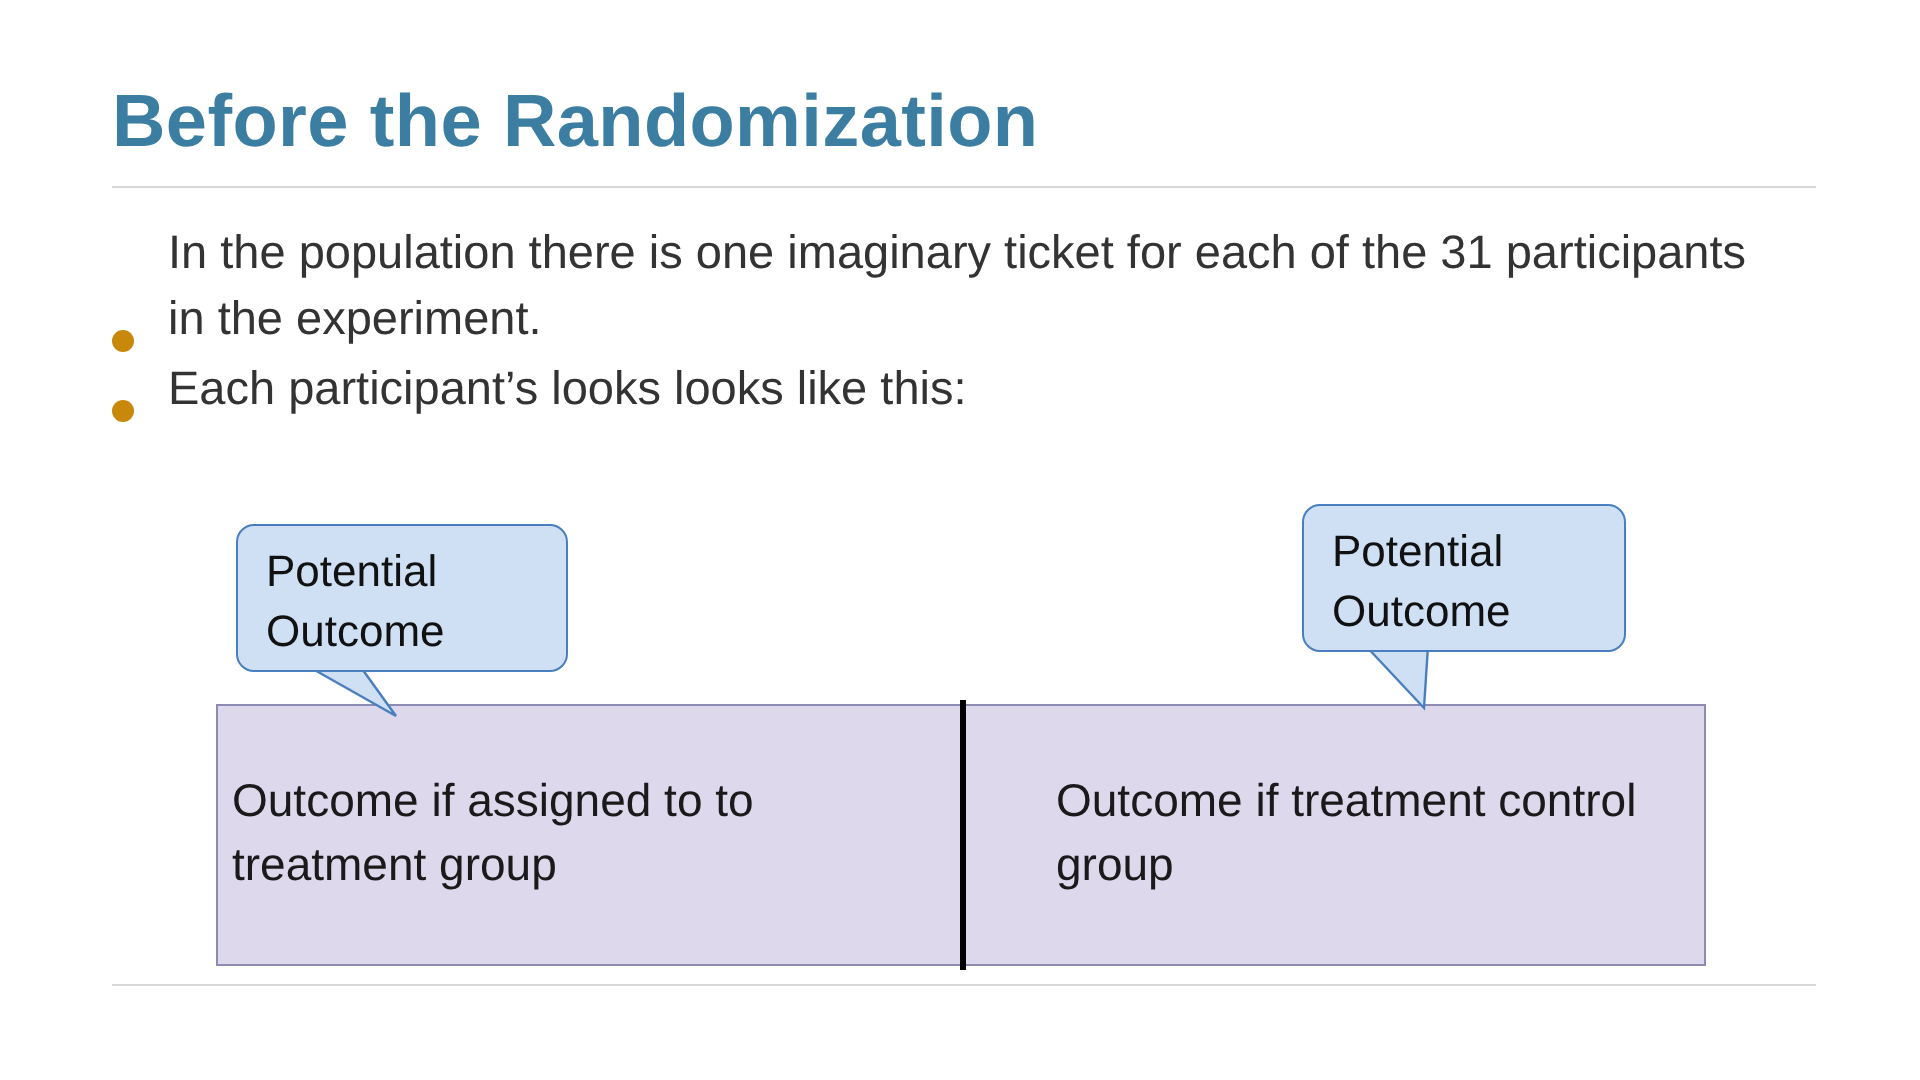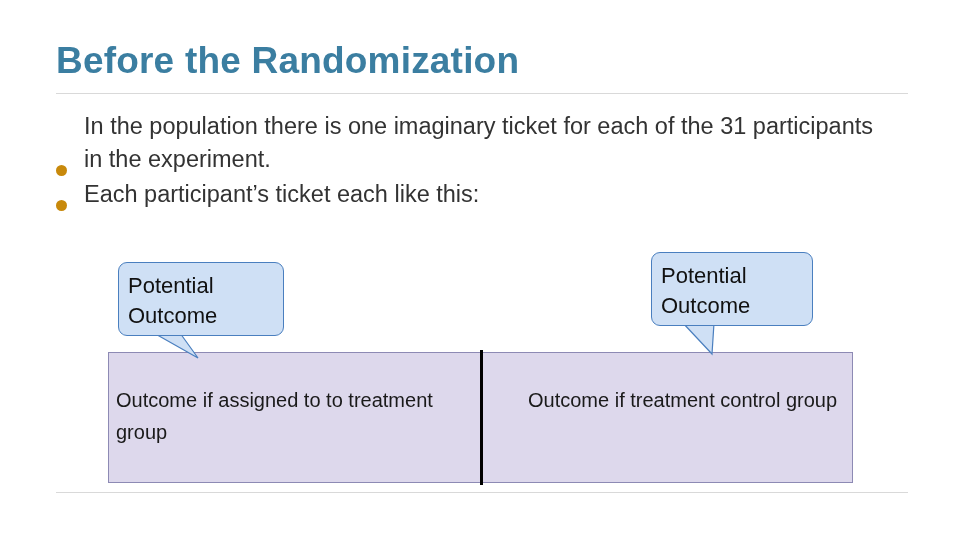--- a/index.html
+++ b/index.html
@@ -86,21 +86,21 @@
   .ticket-divider {
     position: absolute;
     left: 480px;
     top: 350px;
     width: 3px;
     height: 135px;
     background: #000000;
   }
   .ticket-cell {
     position: absolute;
-    font-size: 20px;
+    font-size: 23px;
     line-height: 32px;
     color: #1a1a1a;
   }
   .ticket-left {
     left: 116px;
     top: 384px;
     width: 350px;
   }
   .ticket-right {
     left: 528px;
@@ -111,21 +111,21 @@
   
   .callout {
     position: absolute;
     background: #cfe0f5;
     border: 1px solid #4a7fbf;
     border-radius: 9px;
     box-sizing: border-box;
     font-size: 22px;
     line-height: 30px;
     color: #111111;
-    padding: 8px 12px 8px 9px;
+    padding: 8px 12px 8px 14px;
   }
   .callout-left {
     left: 118px;
     top: 262px;
     width: 166px;
     height: 74px;
   }
   .callout-right {
     left: 651px;
     top: 252px;
@@ -145,21 +145,21 @@
   <div class="slide-title">Before the Randomization</div>
   <div class="title-rule"></div>
 
   <div class="bullets">
     <div class="bullet-row">
       <span class="bullet-dot"></span>
       <span class="bullet-text">In the population there is one imaginary ticket for each of the 31 participants in the experiment.</span>
     </div>
     <div class="bullet-row">
       <span class="bullet-dot"></span>
-      <span class="bullet-text">Each participant’s ticket each like this:</span>
+      <span class="bullet-text">Each participant’s looks looks like this:</span>
     </div>
   </div>
 
   <div class="ticket"></div>
   <div class="ticket-divider"></div>
 
   <div class="ticket-cell ticket-left">Outcome if assigned to to treatment group</div>
   <div class="ticket-cell ticket-right">Outcome if treatment  control group</div>
 
   <svg class="tail-svg" style="left:150px; top:330px;" width="60" height="30" viewBox="0 0 60 30">

